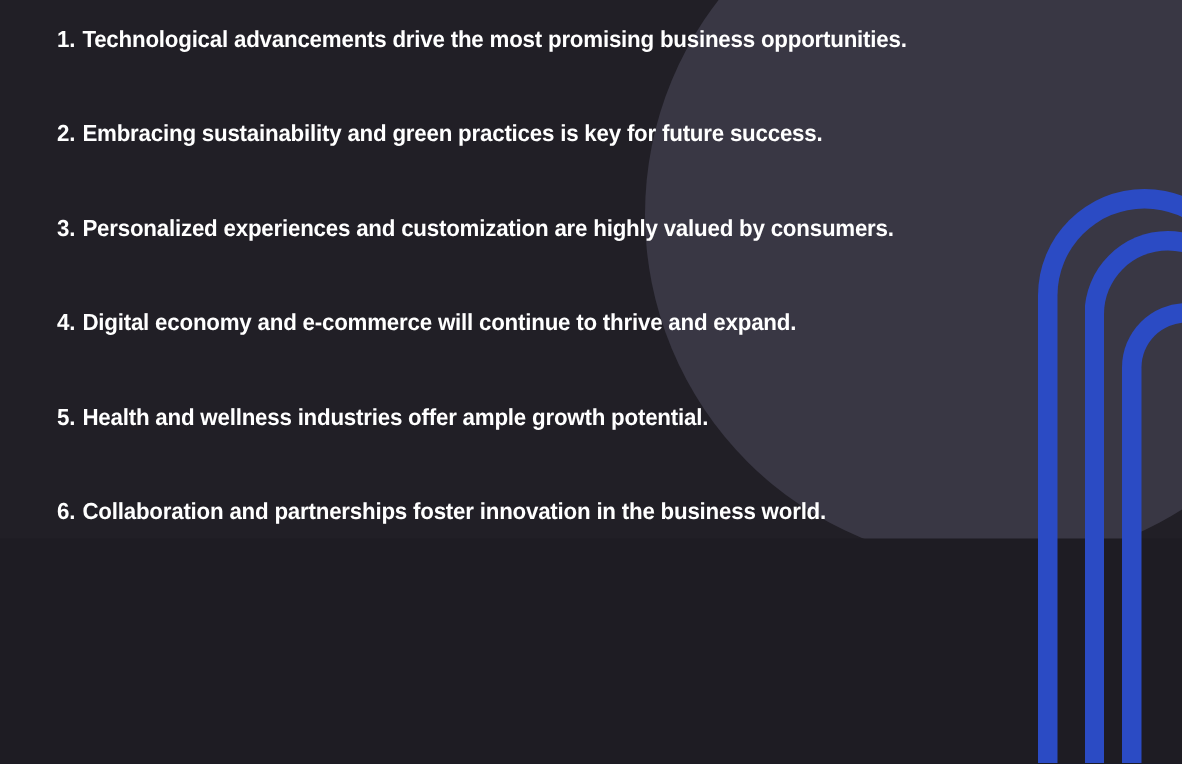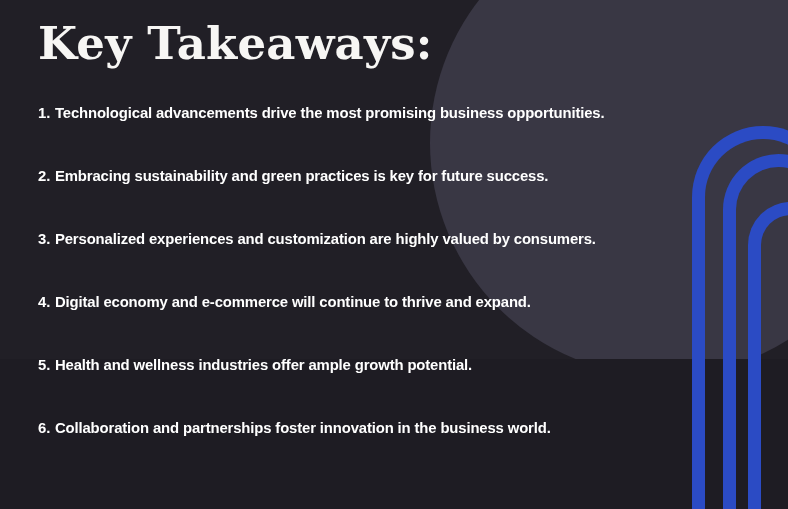--- a/index.html
+++ b/index.html
@@ -133,21 +133,20 @@
     <div class="bg-circle"></div>
     <div class="bg-shade-bottom"></div>
     <div class="arches">
       <div class="arch arch-1"></div>
       <div class="arch arch-2"></div>
       <div class="arch arch-3"></div>
     </div>
   </div>
 
   <div class="content">
-    <h1 class="title">Key Takeaways:</h1>
 
     <ul class="takeaway-list">
       <li class="takeaway-item">
         <span class="item-num">1.</span>
         <span class="item-text">Technological advancements drive the most promising business opportunities.</span>
       </li>
       <li class="takeaway-item">
         <span class="item-num">2.</span>
         <span class="item-text">Embracing sustainability and green practices is key for future success.</span>
       </li>

